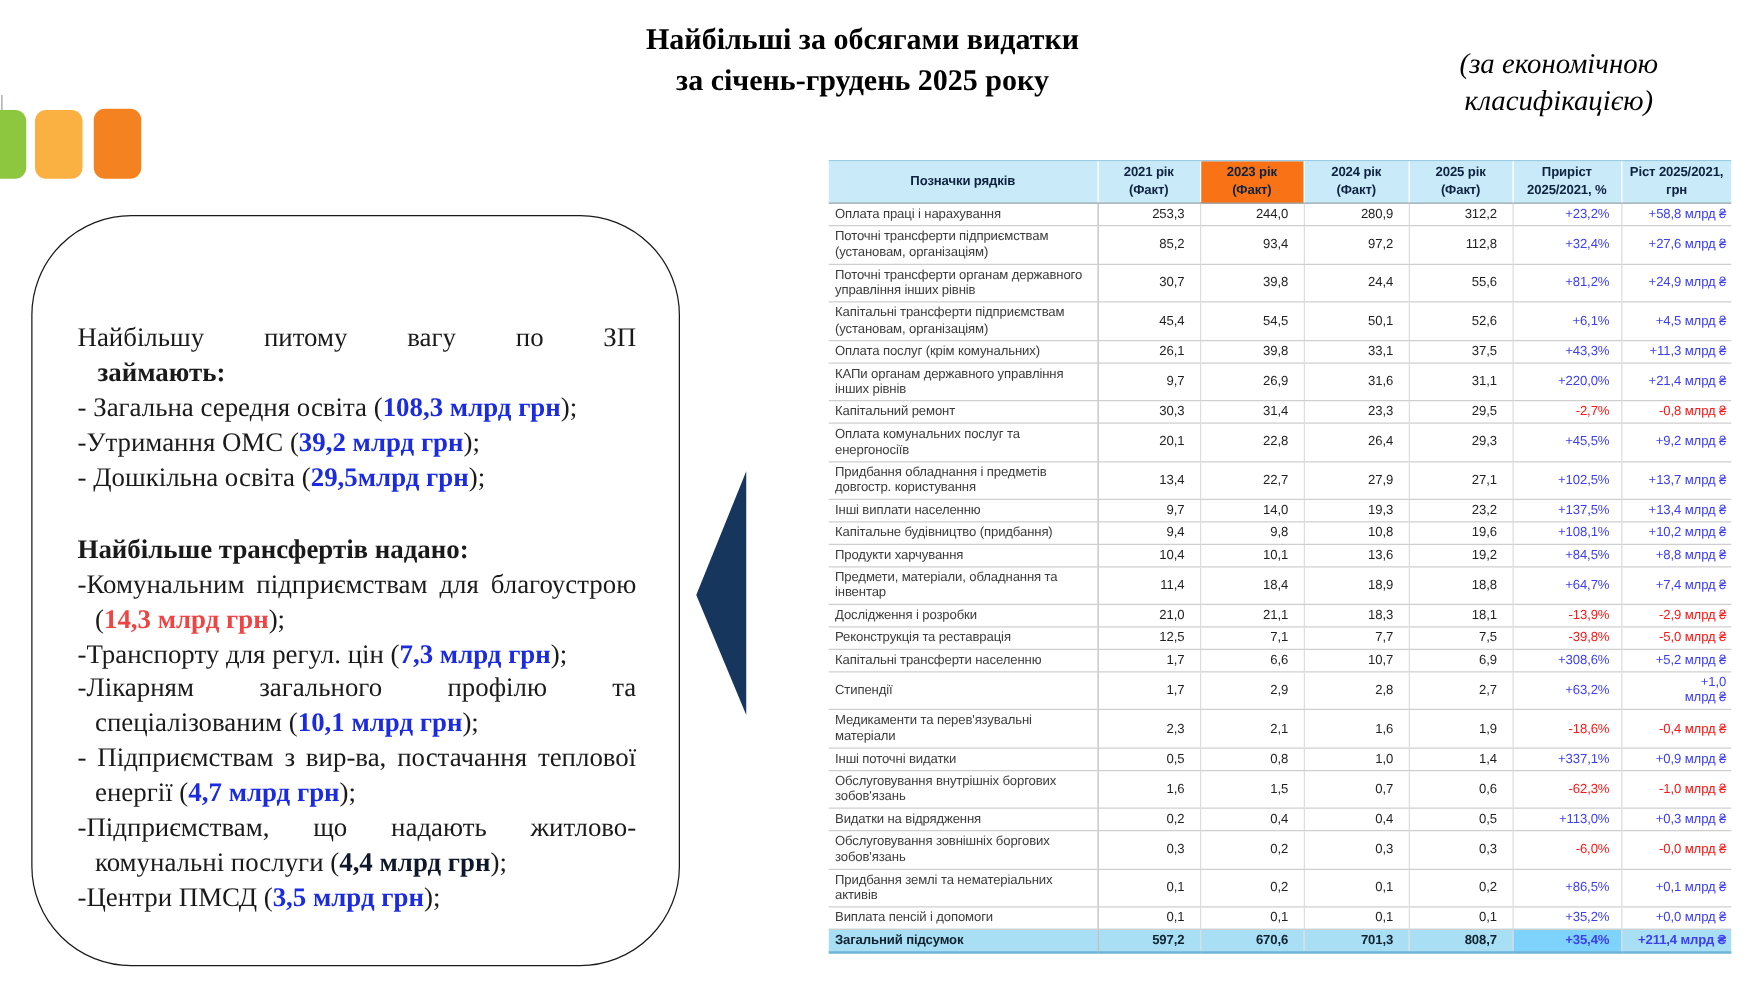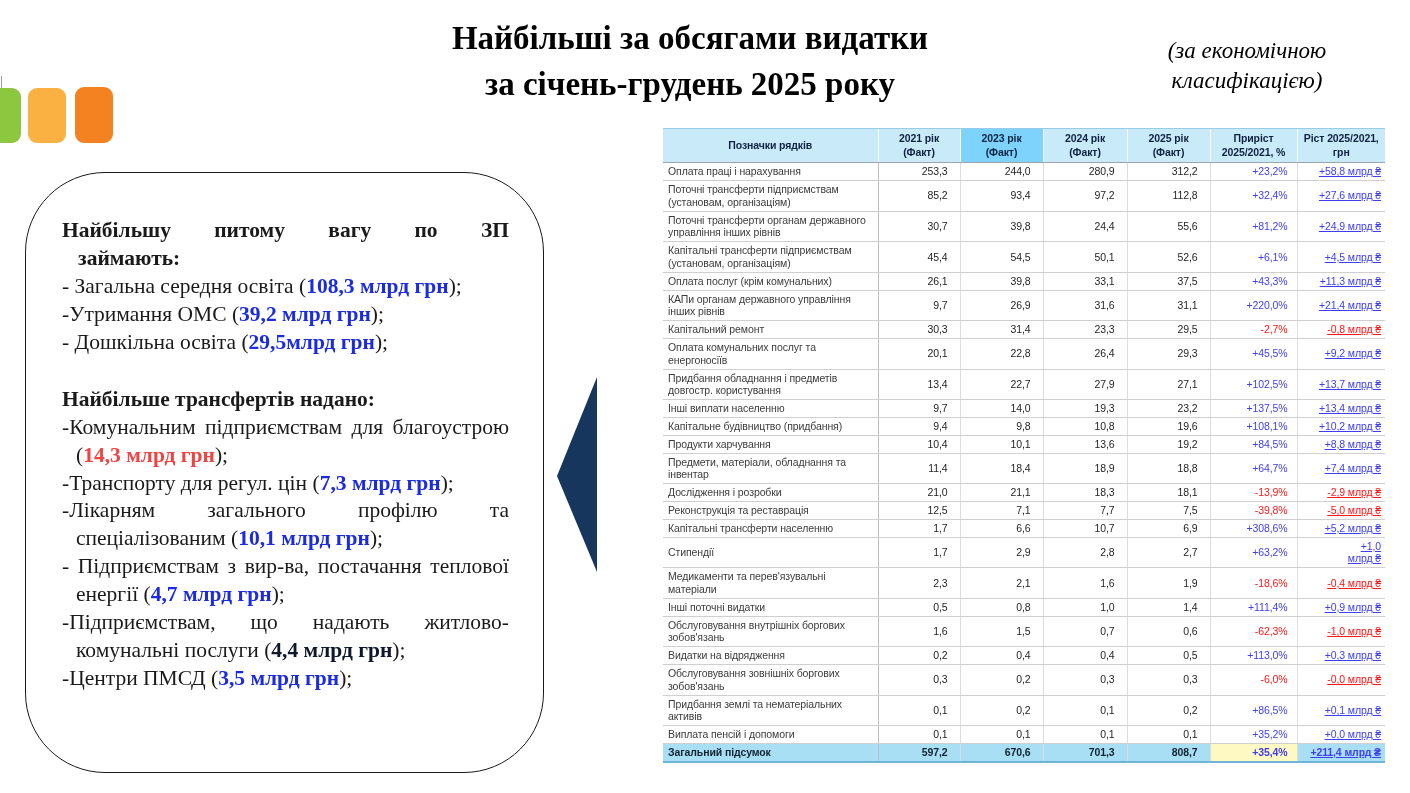--- a/index.html
+++ b/index.html
@@ -9,37 +9,37 @@
   }
   
   .decor-line { position:absolute; left:1px; top:76px; width:1px; height:14px; background:#9aa0a6; }
   .shape { position:absolute; border-radius:9px; }
   .shape-green  { left:-17px; top:88px; width:38px; height:55px; }
   .shape-yellow { left:28px;  top:88px; width:38px; height:55px; }
   .shape-orange { left:75px;  top:87px; width:38px; height:56px; }
   
   .title {
     position:absolute; left:250px; top:16px; width:880px; text-align:center;
-    font-family:"Liberation Serif", serif; font-weight:bold; font-size:33px;
+    font-family:"Liberation Serif", serif; font-weight:bold; font-size:24px;
     line-height:1.38; color:#000;
   }
   .subtitle {
     position:absolute; left:1122px; top:36px; width:250px; text-align:center;
     font-family:"Liberation Serif", serif; font-style:italic; font-size:23px;
     line-height:1.3; color:#000;
   }
   
   .callout {
     position:absolute; left:25px; top:172px; width:519px; height:601px;
     box-sizing:border-box; border:1.5px solid #1a1a1a; border-radius:80px;
     padding:44px 34px 0 36px;
     font-family:"Liberation Serif", serif; font-size:21.5px; line-height:1.3;
     color:#1a1a1a; background:#fff;
   }
-  .h-just  { font-weight:bold; text-align:justify; text-align-last:justify; }
+  .h-just  { font-weight:normal; text-align:justify; text-align-last:justify;margin-top:40px; }
   .h-line2 { font-weight:bold; padding-left:16px; }
   .h-plain { font-weight:bold; }
   .item { text-align:justify; padding-left:14px; text-indent:-14px; }
   .sec-gap { height:29px; }
   .val { font-weight:bold; }
   
   .arrow { position:absolute; left:554px; top:374px; width:46px; height:202px; }
   
   .xtable {
     position:absolute; left:663px; top:128px; width:722px;
@@ -52,21 +52,21 @@
     border-left:1px solid #ffffff; border-top:1px solid #98cce6; border-bottom:1px solid #9aa5ad;
   }
   .xtable th:first-child { border-left:none; }
   .xtable td {
     border-bottom:1px solid #cfcfcf; border-left:1px solid #dddddd;
     padding:2px 4px; vertical-align:middle; color:#1f1f1f; background:#fff;
   }
   .xtable td.lbl { text-align:left; color:#3c3c3c; padding-left:5px; border-left:none; border-right:1px solid #bdbdbd; }
   .xtable td.num { text-align:right; padding-right:12px; }
   .xtable td.pct { text-align:right; padding-right:9px; }
-  .xtable td.uah { text-align:right; padding-right:4px;text-decoration:underline; }
+  .xtable td.uah { text-align:right; padding-right:4px; }
   .xtable tr.total td { font-weight:bold; border-bottom:2px solid #6fb3d6; border-top:1px solid #9aa5ad; color:#102230; }
 </style>
 </head>
 <body>
 
 <div class="decor-line"></div>
 <div class="shape shape-green" style="background: rgb(141, 198, 63);"></div>
 <div class="shape shape-yellow" style="background: rgb(251, 176, 66);"></div>
 <div class="shape shape-orange" style="background: rgb(245, 130, 32);"></div>
 
@@ -108,21 +108,21 @@
       <col style="width:84px">
     <col style="width:83px">
       <col style="width:87px">
       <col style="width:88px">
   </colgroup>
   <thead>
       <tr>
         <th style="background: rgb(201, 234, 248);">Позначки рядків</th>
         <th style="background: rgb(201, 234, 248);">2021 рік
 (Факт)</th>
-        <th style="background: #7dd3fc;">2023 рік
+        <th style="background: #f97316;">2023 рік
 (Факт)</th>
         <th style="background: rgb(201, 234, 248);">2024 рік
 (Факт)</th>
         <th style="background: rgb(201, 234, 248);">2025 рік
 (Факт)</th>
         <th style="background: rgb(201, 234, 248);">Приріст
 2025/2021, %</th>
         <th style="background: rgb(201, 234, 248);">Ріст 2025/2021,
 грн</th>
       </tr>
@@ -289,21 +289,21 @@
         <td class="num">1,9</td>
         <td class="pct" style="color: rgb(255, 22, 22);">-18,6%</td>
         <td class="uah" style="color: rgb(255, 22, 22);">-0,4 млрд ₴</td>
       </tr>
       <tr>
         <td class="lbl">Інші поточні видатки</td>
         <td class="num">0,5</td>
         <td class="num">0,8</td>
         <td class="num">1,0</td>
         <td class="num">1,4</td>
-        <td class="pct" style="color: rgb(62, 62, 240);">+111,4%</td>
+        <td class="pct" style="color: rgb(62, 62, 240);">+337,1%</td>
         <td class="uah" style="color: rgb(62, 62, 240);">+0,9 млрд ₴</td>
       </tr>
       <tr>
         <td class="lbl">Обслуговування внутрішніх боргових зобов'язань</td>
         <td class="num">1,6</td>
         <td class="num">1,5</td>
         <td class="num">0,7</td>
         <td class="num">0,6</td>
         <td class="pct" style="color: rgb(255, 22, 22);">-62,3%</td>
         <td class="uah" style="color: rgb(255, 22, 22);">-1,0 млрд ₴</td>
@@ -343,17 +343,17 @@
         <td class="num">0,1</td>
         <td class="pct" style="color: rgb(62, 62, 240);">+35,2%</td>
         <td class="uah" style="color: rgb(62, 62, 240);">+0,0 млрд ₴</td>
       </tr>
       <tr class="total">
         <td class="lbl" style="background: rgb(169, 223, 245);">Загальний підсумок</td>
         <td class="num" style="background: rgb(169, 223, 245);">597,2</td>
         <td class="num" style="background: rgb(169, 223, 245);">670,6</td>
         <td class="num" style="background: rgb(169, 223, 245);">701,3</td>
         <td class="num" style="background: rgb(169, 223, 245);">808,7</td>
-        <td class="pct" style="color: rgb(62, 62, 240); background: #fef9c3;">+35,4%</td>
+        <td class="pct" style="color: rgb(62, 62, 240); background: #7dd3fc;">+35,4%</td>
         <td class="uah" style="color: rgb(62, 62, 240); background: rgb(169, 223, 245);">+211,4 млрд ₴</td>
       </tr>
     </tbody>
 </table>
 
 </body></html>

